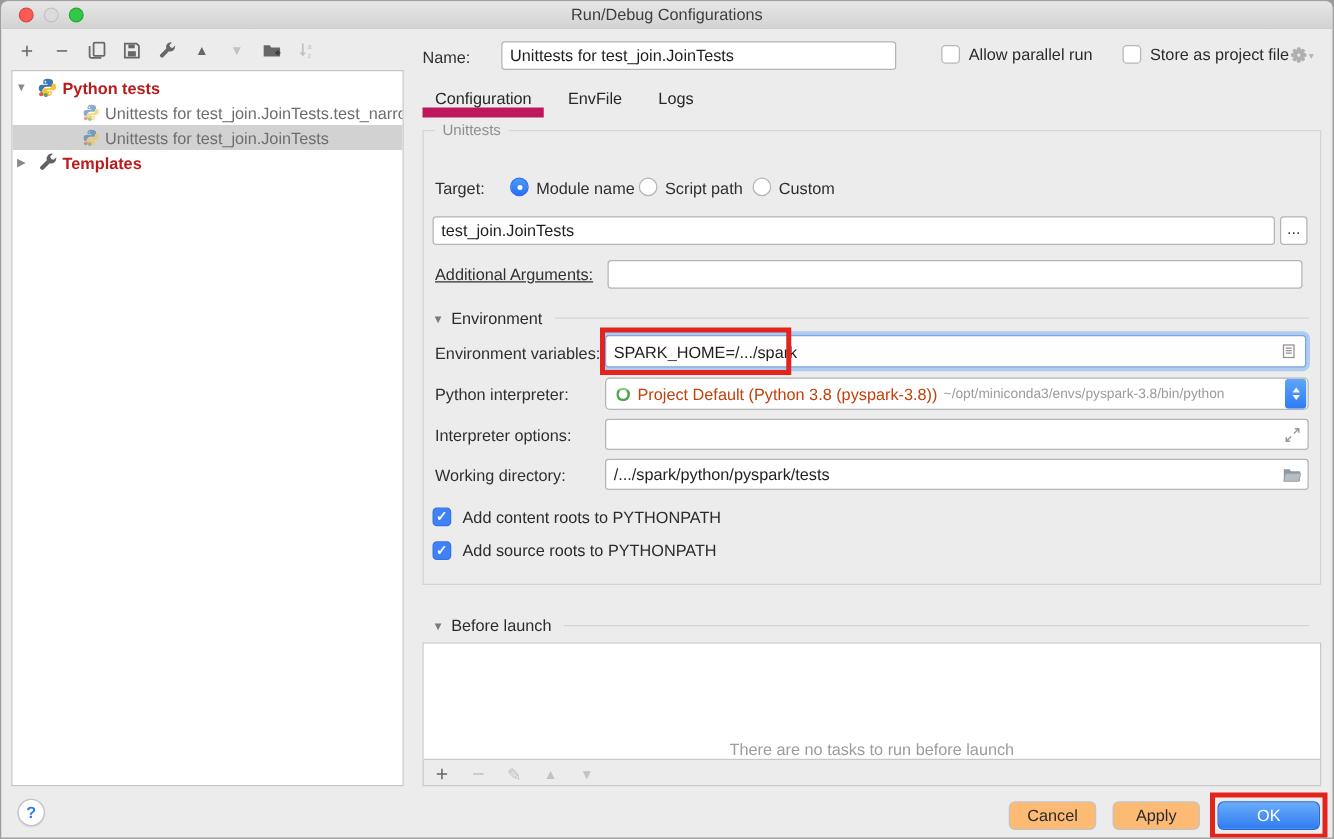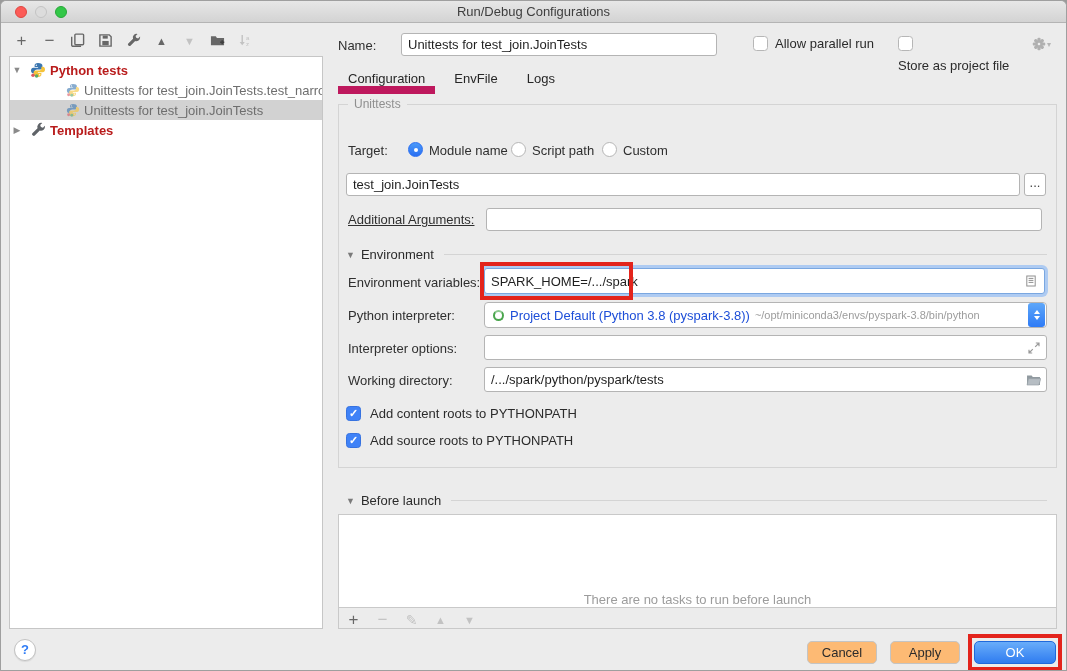--- a/index.html
+++ b/index.html
@@ -68,21 +68,21 @@
   .sect .chev { color:#7a7a7a; font-size:9px; margin-right:6px; }
   .sect .sline { height:1px; background:#d4d4d4; margin-left:10px; }
   
   .ficon { position:absolute; width:14px; height:14px; display:flex; align-items:center; justify-content:center; }
   .ficon svg { width:12px; height:12px; }
   
   .combo { position:absolute; left:483px; top:301px; width:563px; height:26px; background:#fff;
            border:1px solid #b4b4b4; border-radius:4px; display:flex; align-items:center; overflow:hidden; }
   .conda-ring { width:11px; height:11px; border:2.5px solid #4aa54d; border-top-color:#8bc98d;
                 border-radius:50%; margin:0 6px 0 8px; flex:none; }
-  .combo .main-txt { color:#1d4ed8; white-space:nowrap; }
+  .combo .main-txt { color:#c2410c; white-space:nowrap; }
   .combo .path-txt { color:#9c9c9c; font-size:11px; margin-left:5px; white-space:nowrap; overflow:hidden; flex:1; }
   .stepper { width:17px; height:24px; margin-left:auto; flex:none; border-radius:3px;
              background:linear-gradient(#5ea7f9,#2e7bf6); display:flex; flex-direction:column;
              align-items:center; justify-content:center; gap:2px; margin-right:1px; }
   .stepper .up { width:0; height:0; border-left:3.5px solid transparent; border-right:3.5px solid transparent;
                  border-bottom:4px solid #fff; }
   .stepper .dn { width:0; height:0; border-left:3.5px solid transparent; border-right:3.5px solid transparent;
                  border-top:4px solid #fff; }
   
   .bl-panel { position:absolute; left:337px; top:513px; width:719px; height:115px; border:1px solid #c9c9c9; }
@@ -232,21 +232,21 @@
       <span class="tlabel">Templates</span>
     </div>
   </div>
 
   <span class="lbl" style="left:337px; top:37px;">Name:</span>
   <input class="inp" style="left: 400px; top: 32px; width: 316px; height: 23px;" value="Unittests for test_join.JoinTests">
   <div style="position:absolute; left:752px; top:35px; display:flex; align-items:center; gap:7px;">
     <span class="cb"></span>
     <span>Allow parallel run</span>
   </div>
-  <div style="position:absolute; left:897px; top:35px; display:flex; align-items:flex-start; gap:7px;flex-direction:column;">
+  <div style="position:absolute; left:897px; top:35px; display:flex; align-items:flex-end; gap:7px;">
     <span class="cb"></span>
     <span>Store as project file</span>
   </div>
   <span class="gear-wrap" style="left:1031px; top:36px;">
     <svg>
         <use href="#gear"></use>
       </svg>
     <span class="drop">▾</span>
   </span>
 

